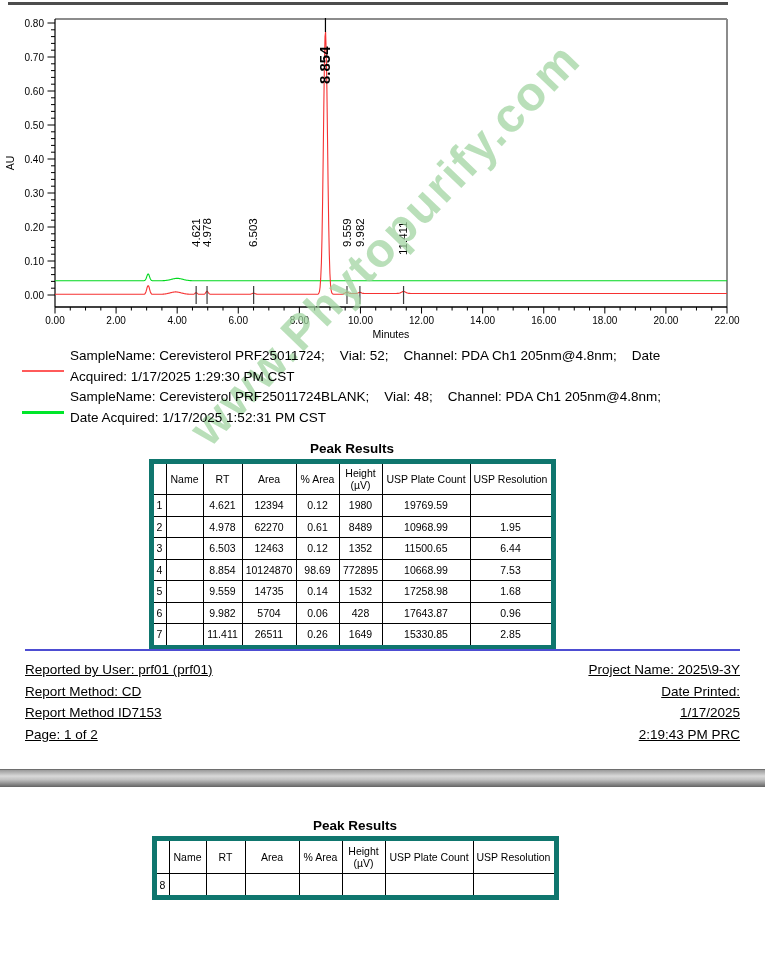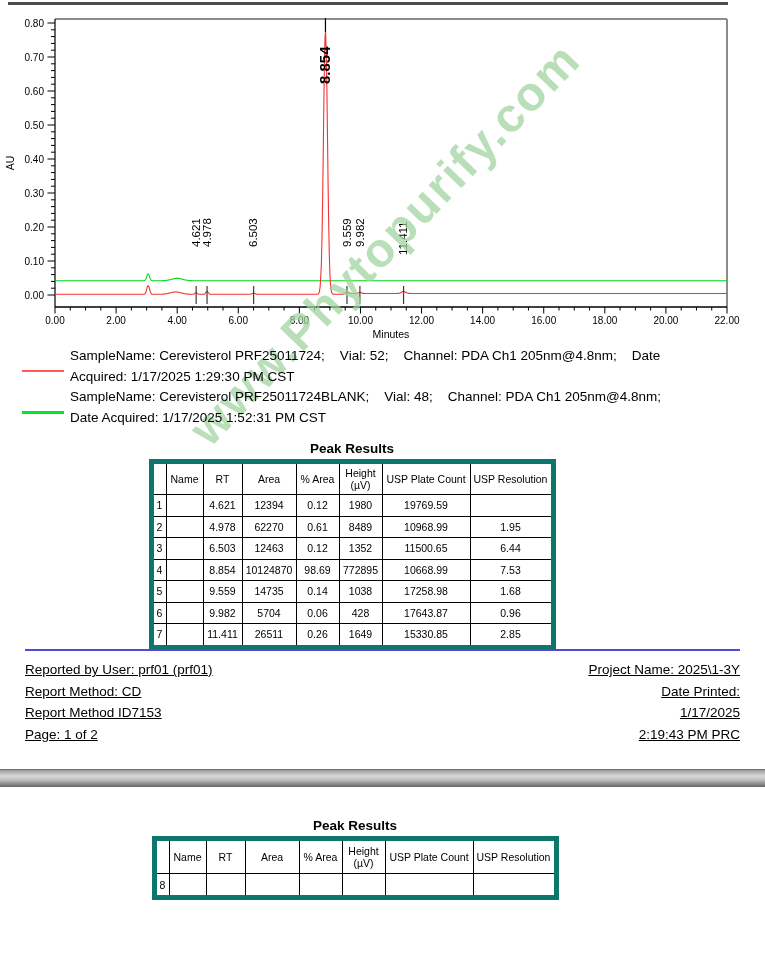--- a/index.html
+++ b/index.html
@@ -267,21 +267,21 @@
             <td>772895</td>
             <td>10668.99</td>
             <td>7.53</td>
           </tr>
           <tr>
             <td>5</td>
             <td></td>
             <td>9.559</td>
             <td>14735</td>
             <td>0.14</td>
-            <td>1038</td>
+            <td>1532</td>
             <td>17258.98</td>
             <td>1.68</td>
           </tr>
           <tr>
             <td>6</td>
             <td></td>
             <td>9.982</td>
             <td>5704</td>
             <td>0.06</td>
             <td>428</td>
@@ -305,21 +305,21 @@
   <div id="footer-rule"></div>
 
   <div id="footer">
     <div class="footer-col left" id="footer-left">
         <div>Reported by User:  prf01 (prf01)</div>
         <div>Report Method:  CD</div>
         <div>Report Method ID7153</div>
         <div>Page: 1 of 2</div>
       </div>
     <div class="footer-col right" id="footer-right">
-        <div>Project Name:    2025\1-3Y</div>
+        <div>Project Name:    2025\9-3Y</div>
         <div>Date Printed:</div>
         <div>1/17/2025</div>
         <div>2:19:43 PM PRC</div>
       </div>
   </div>
 
   <div id="page-band"></div>
 
   <div id="page2-table-block" class="tbl-block">
     <div class="tbl-title">Peak Results</div>

